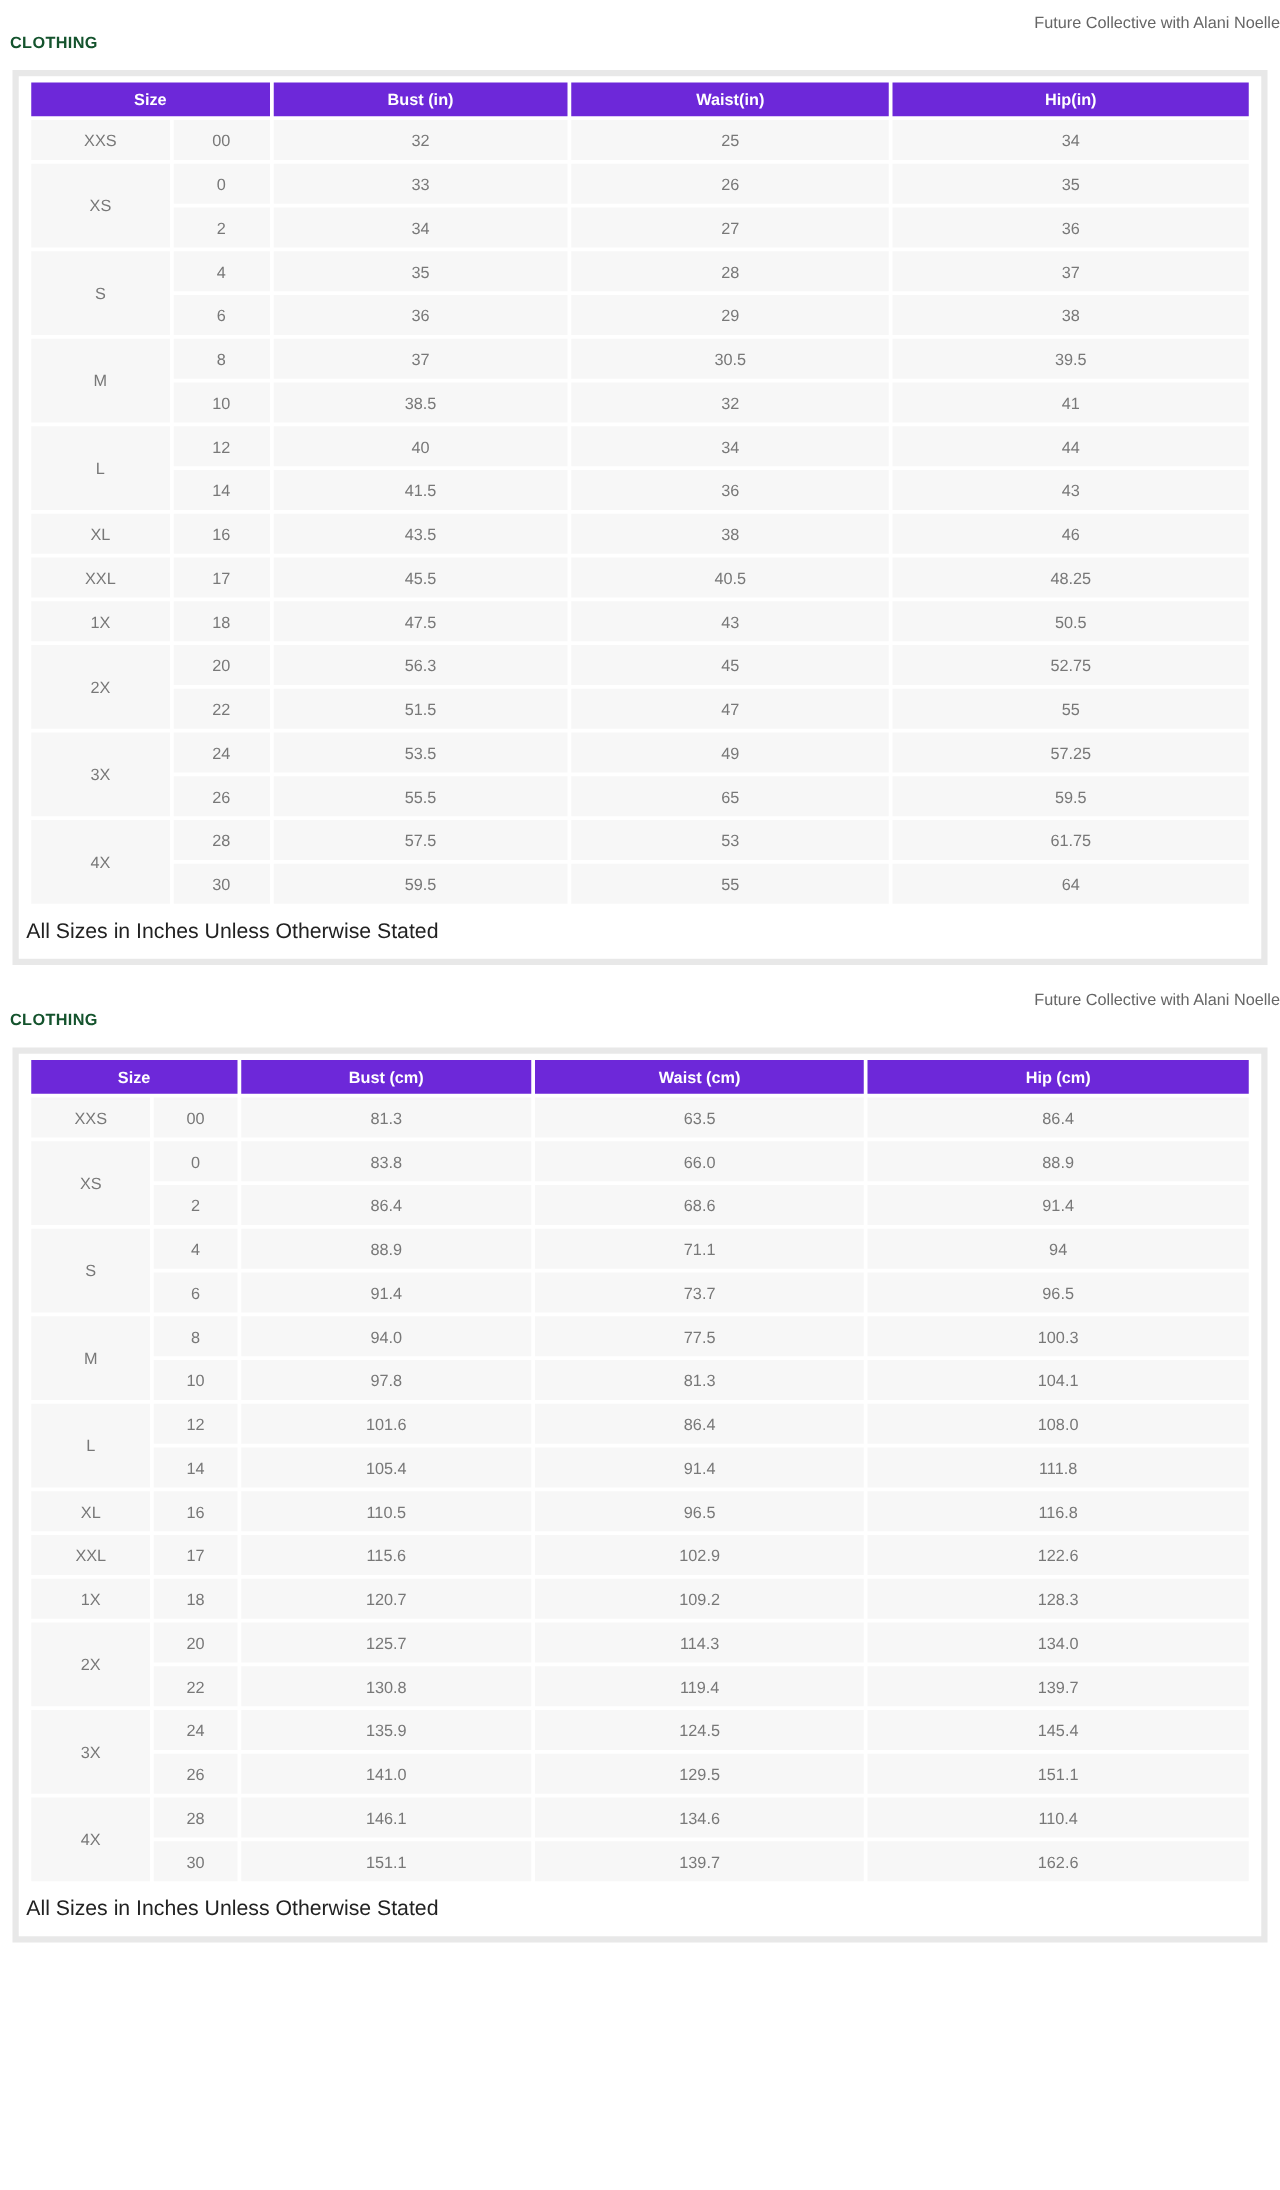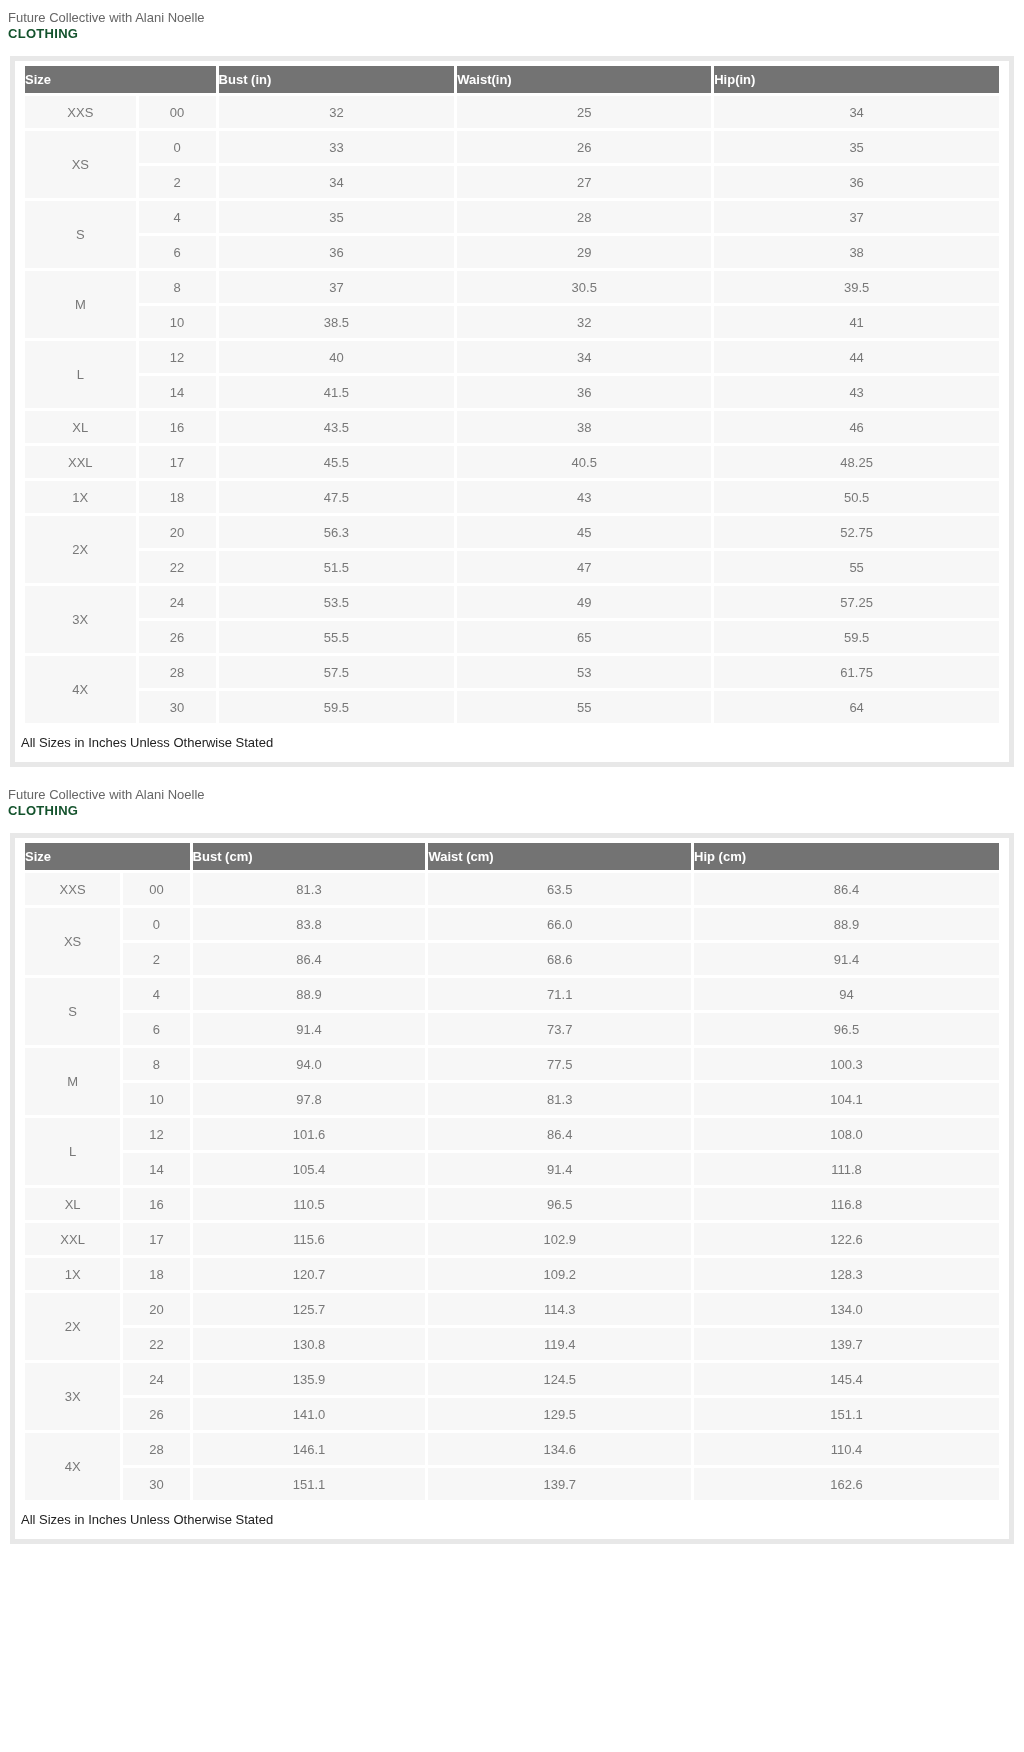--- a/index.html
+++ b/index.html
@@ -13,20 +13,21 @@
     min-height: 1752px;
     background: #ffffff;
   }
   .section { padding-top: 10px; }
   .section + .section { padding-top: 20px; }
   .section-header { padding: 0 0 0 8px; }
   .brand-title {
     color: #666666;
     font-size: 13px;
     line-height: 16px;
+    text-align: right;
   }
   .brand-category {
     color: #14532d;
     font-size: 13px;
     font-weight: bold;
     line-height: 16px;
     letter-spacing: 0.3px;
   }
   .chart-container {
     margin: 14px 10px 0 10px;
@@ -38,40 +39,40 @@
     padding: 1px 7px 10px 1px;
   }
   table.size-table {
     width: calc(100% - 6px);
     margin: 1px 0 0 6px;
     border-collapse: separate;
     border-spacing: 3px;
     table-layout: fixed;
   }
   table.size-table th {
-    background: #737373;
+    background: #6d28d9;
     color: #ffffff;
     font-size: 13px;
     font-weight: bold;
-    text-align: left;
+    text-align: center;
     height: 27px;
     padding: 0;
   }
   table.size-table td {
     background: #f7f7f7;
     color: #787878;
     font-size: 13px;
     text-align: center;
     vertical-align: middle;
     height: 32px;
     padding: 0;
   }
   .footer-note {
     color: #222222;
-    font-size: 13px;
+    font-size: 17px;
     padding: 9px 0 2px 5px;
   }
   
   #sec-inches .c-group { width: 11.5%; }
   #sec-inches .c-num   { width: 8.0%; }
   #sec-inches .c-bust  { width: 24.5%; }
   #sec-inches .c-waist { width: 26.4%; }
   
   #sec-cm .c-group { width: 9.9%; }
   #sec-cm .c-num   { width: 6.9%; }

